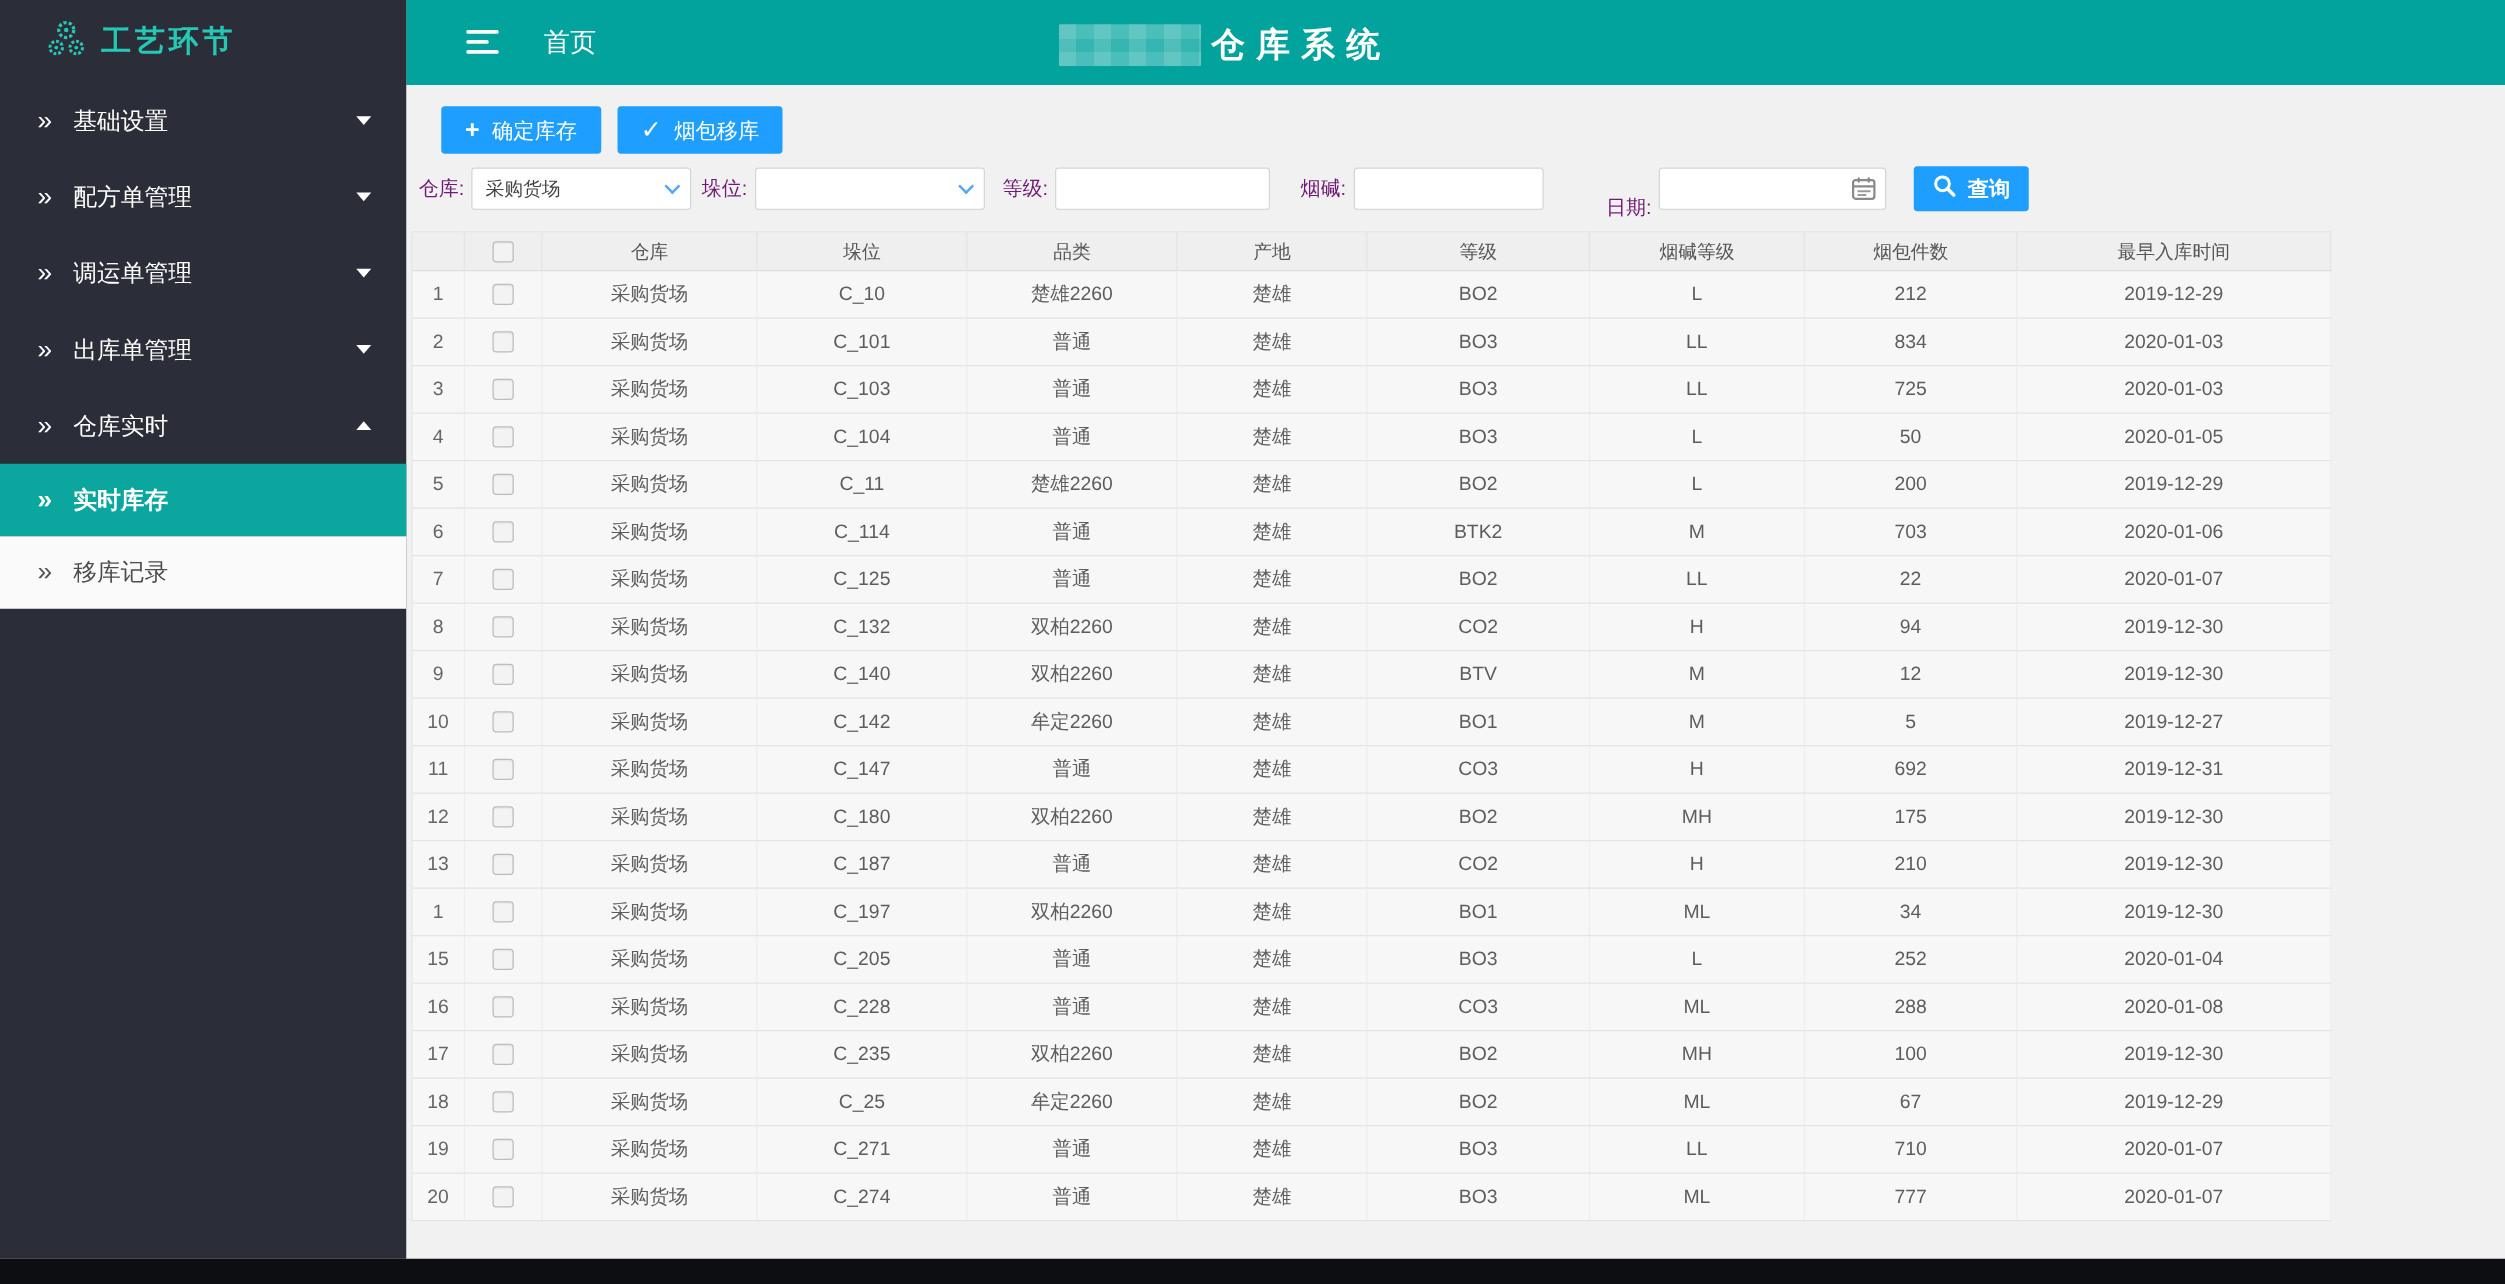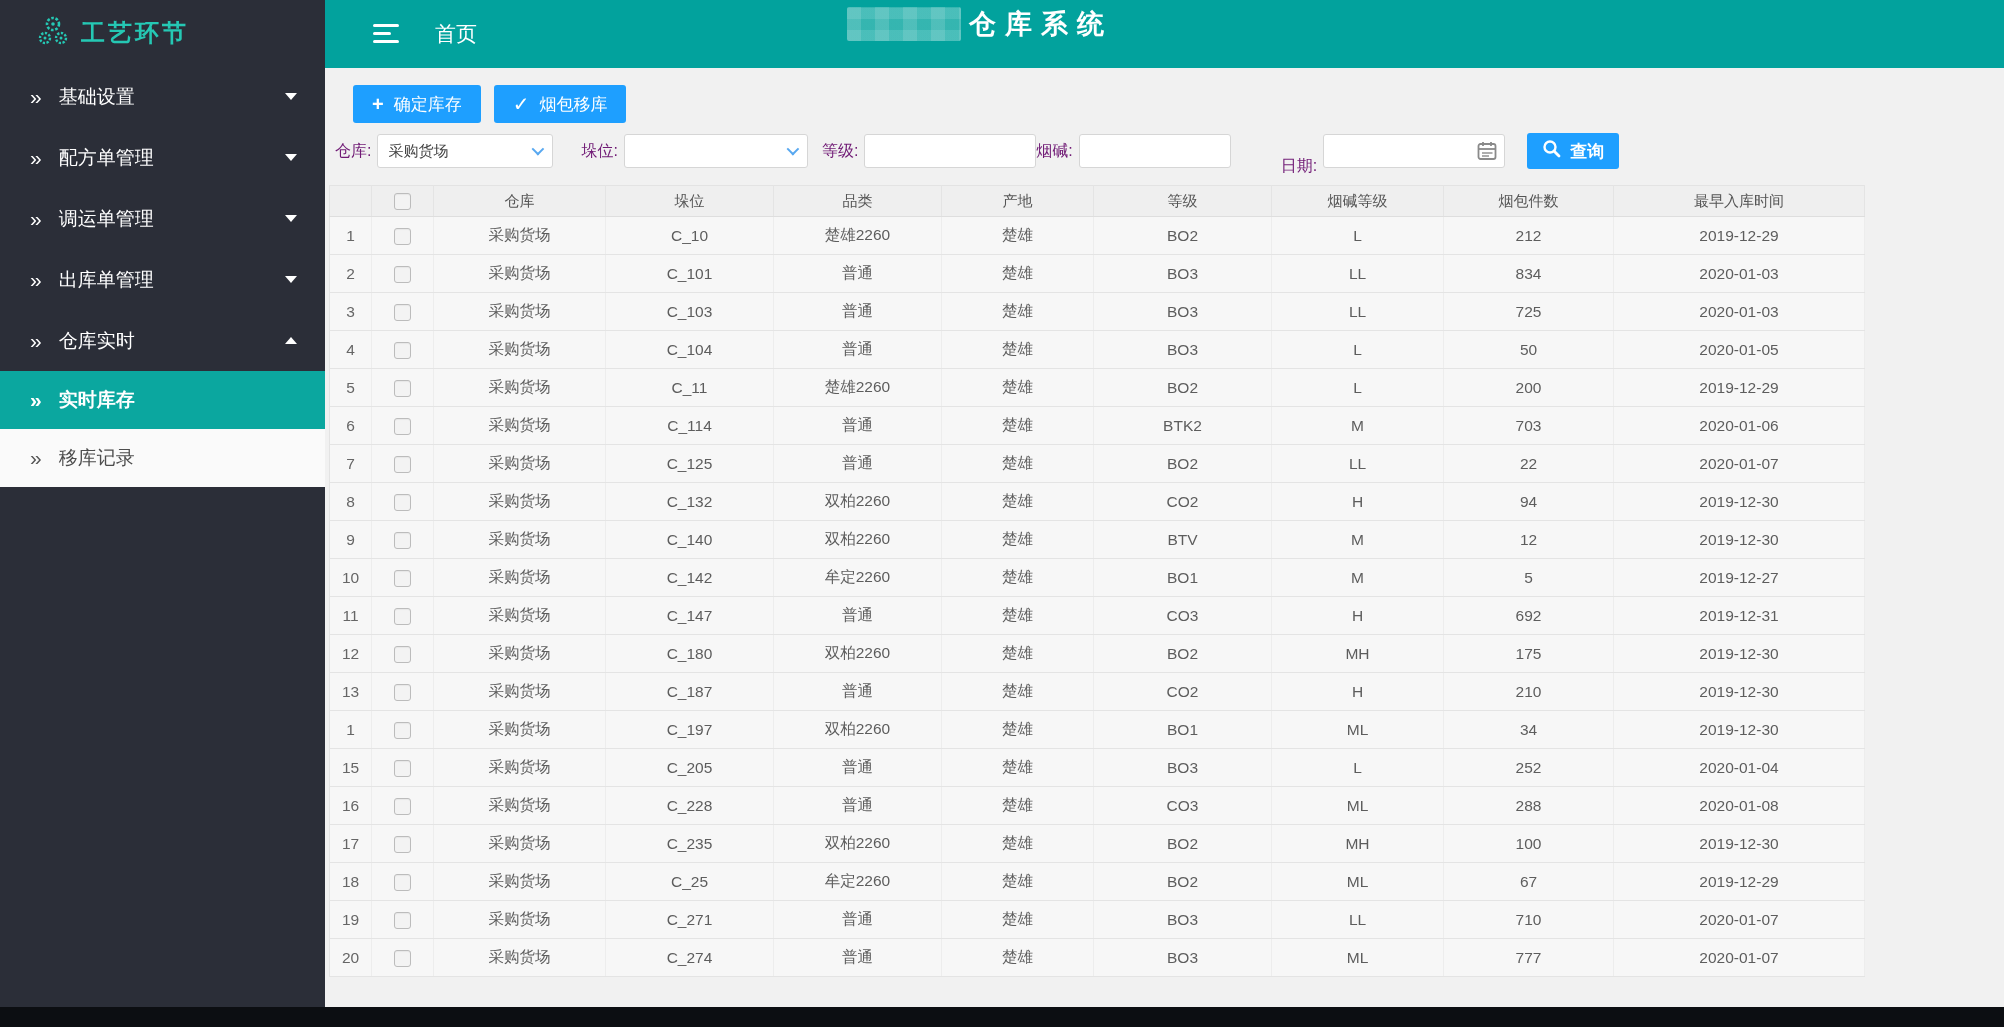--- a/index.html
+++ b/index.html
@@ -21,21 +21,21 @@
   .submenu-item.active .dbl-arrow { margin-right:17px; font-size:21px; color:#fff; }
   .submenu-item.plain { background:#fafafa; color:#4d4d4d; }
   .submenu-item.plain .dbl-arrow { margin-right:17px; font-size:21px; color:#555; }
 
   
   .header { position:absolute; left:325px; top:0; width:1679px; height:68px; background:#02a29d; z-index:2; }
   .burger { position:absolute; left:48px; top:24px; width:26px; height:20px; cursor:pointer; }
   .burger span { display:block; background:#fff; height:3px; border-radius:2px; margin-bottom:5px; }
   .burger span:nth-child(2) { width:70%; }
   .home-label { position:absolute; left:110px; top:0; height:68px; display:flex; align-items:center; color:#fff; font-size:21px; cursor:pointer; }
-  .title-wrap { position:absolute; left:522px; top:0; height:48px; display:flex; align-items:center; }
+  .title-wrap { position:absolute; left:522px; top:12px; height:48px; display:flex; align-items:center; }
   .redact-block { width:114px; height:34px; margin-right:8px; border-radius:2px;
     background:
       repeating-linear-gradient(90deg, rgba(255,255,255,0.22) 0 14px, rgba(255,255,255,0.10) 14px 28px),
       repeating-linear-gradient(0deg, rgba(210,245,240,0.25) 0 11px, rgba(160,225,218,0.18) 11px 22px); }
   .sys-title { color:#ffffff; font-size:27px; font-weight:bold; letter-spacing:9px; }
 
   
   .content { position:absolute; left:325px; top:68px; width:1679px; height:939px; background:#f1f1f1; }
   .toolbar { padding:17px 0 0 28px; display:flex; gap:13px; }
   .btn-primary { display:flex; align-items:center; gap:10px; height:38px; padding:0 19px; background:#1e9fff; color:#fff; border:none; border-radius:3px; font-size:17px; cursor:pointer; font-family:inherit; }
@@ -142,30 +142,30 @@
       </button>
     </div>
 
     <div class="filters">
       <span class="flabel">仓库:</span>
       <div class="select" style="width:176px; margin-left:6px;">
         <span>采购货场</span>
         <span class="sel-chev"></span>
       </div>
 
-      <span class="flabel" style="margin-left:28px;">垛位:</span>
+      <span class="flabel" style="margin-left:8px;">垛位:</span>
       <div class="select" style="width:184px; margin-left:6px;">
         <span></span>
         <span class="sel-chev"></span>
       </div>
 
       <span class="flabel" style="margin-left:14px;">等级:</span>
       <input class="tinput" style="width: 172px; margin-left: 6px;" value="">
 
-      <span class="flabel" style="">烟碱:</span>
+      <span class="flabel" style="margin-left:24px;">烟碱:</span>
       <input class="tinput" style="width: 152px; margin-left: 6px;" value="">
 
       <span class="flabel" style="margin-left:50px;margin-top:30px;">日期:</span>
       <div class="date-wrap" style="margin-left:6px;">
         <input class="tinput" style="width: 182px;" value="">
         <span class="cal-ico">
           <svg width="22" height="22" viewBox="0 0 22 22">
             <rect x="2.5" y="4" width="17" height="15" rx="2" fill="none" stroke="#8a8a8a" stroke-width="1.8"></rect>
             <line x1="2.5" y1="9" x2="19.5" y2="9" stroke="#8a8a8a" stroke-width="1.8"></line>
             <line x1="7" y1="2" x2="7" y2="6" stroke="#8a8a8a" stroke-width="1.8"></line>

